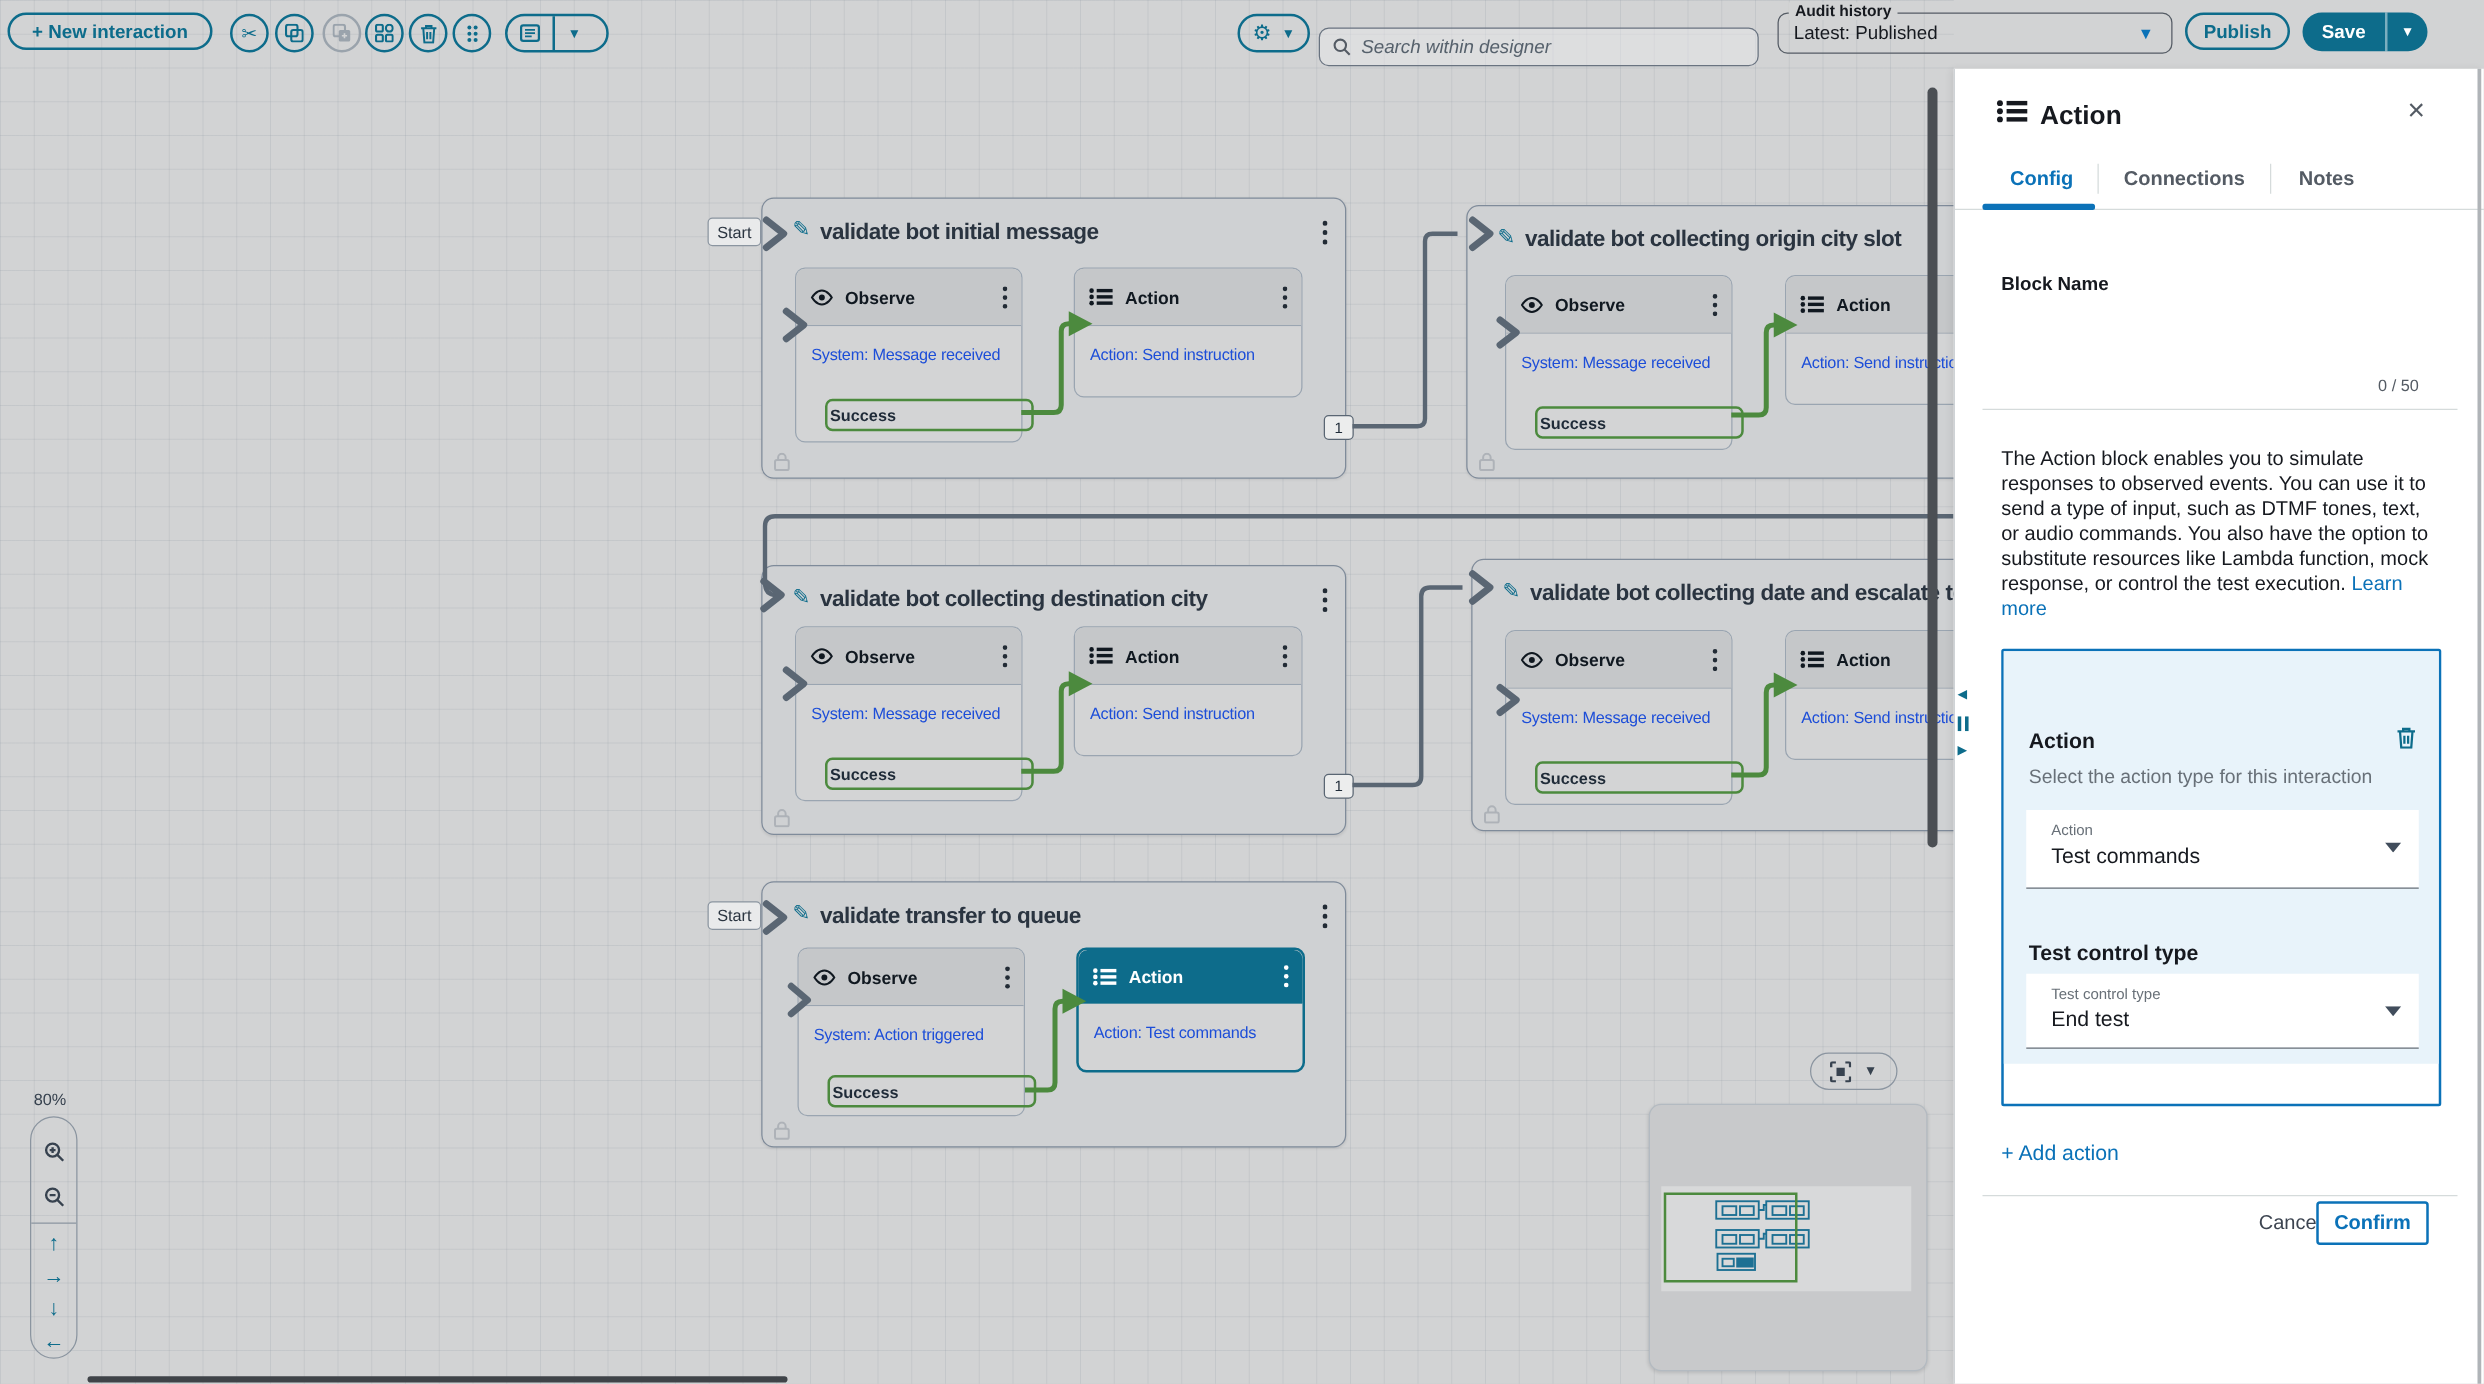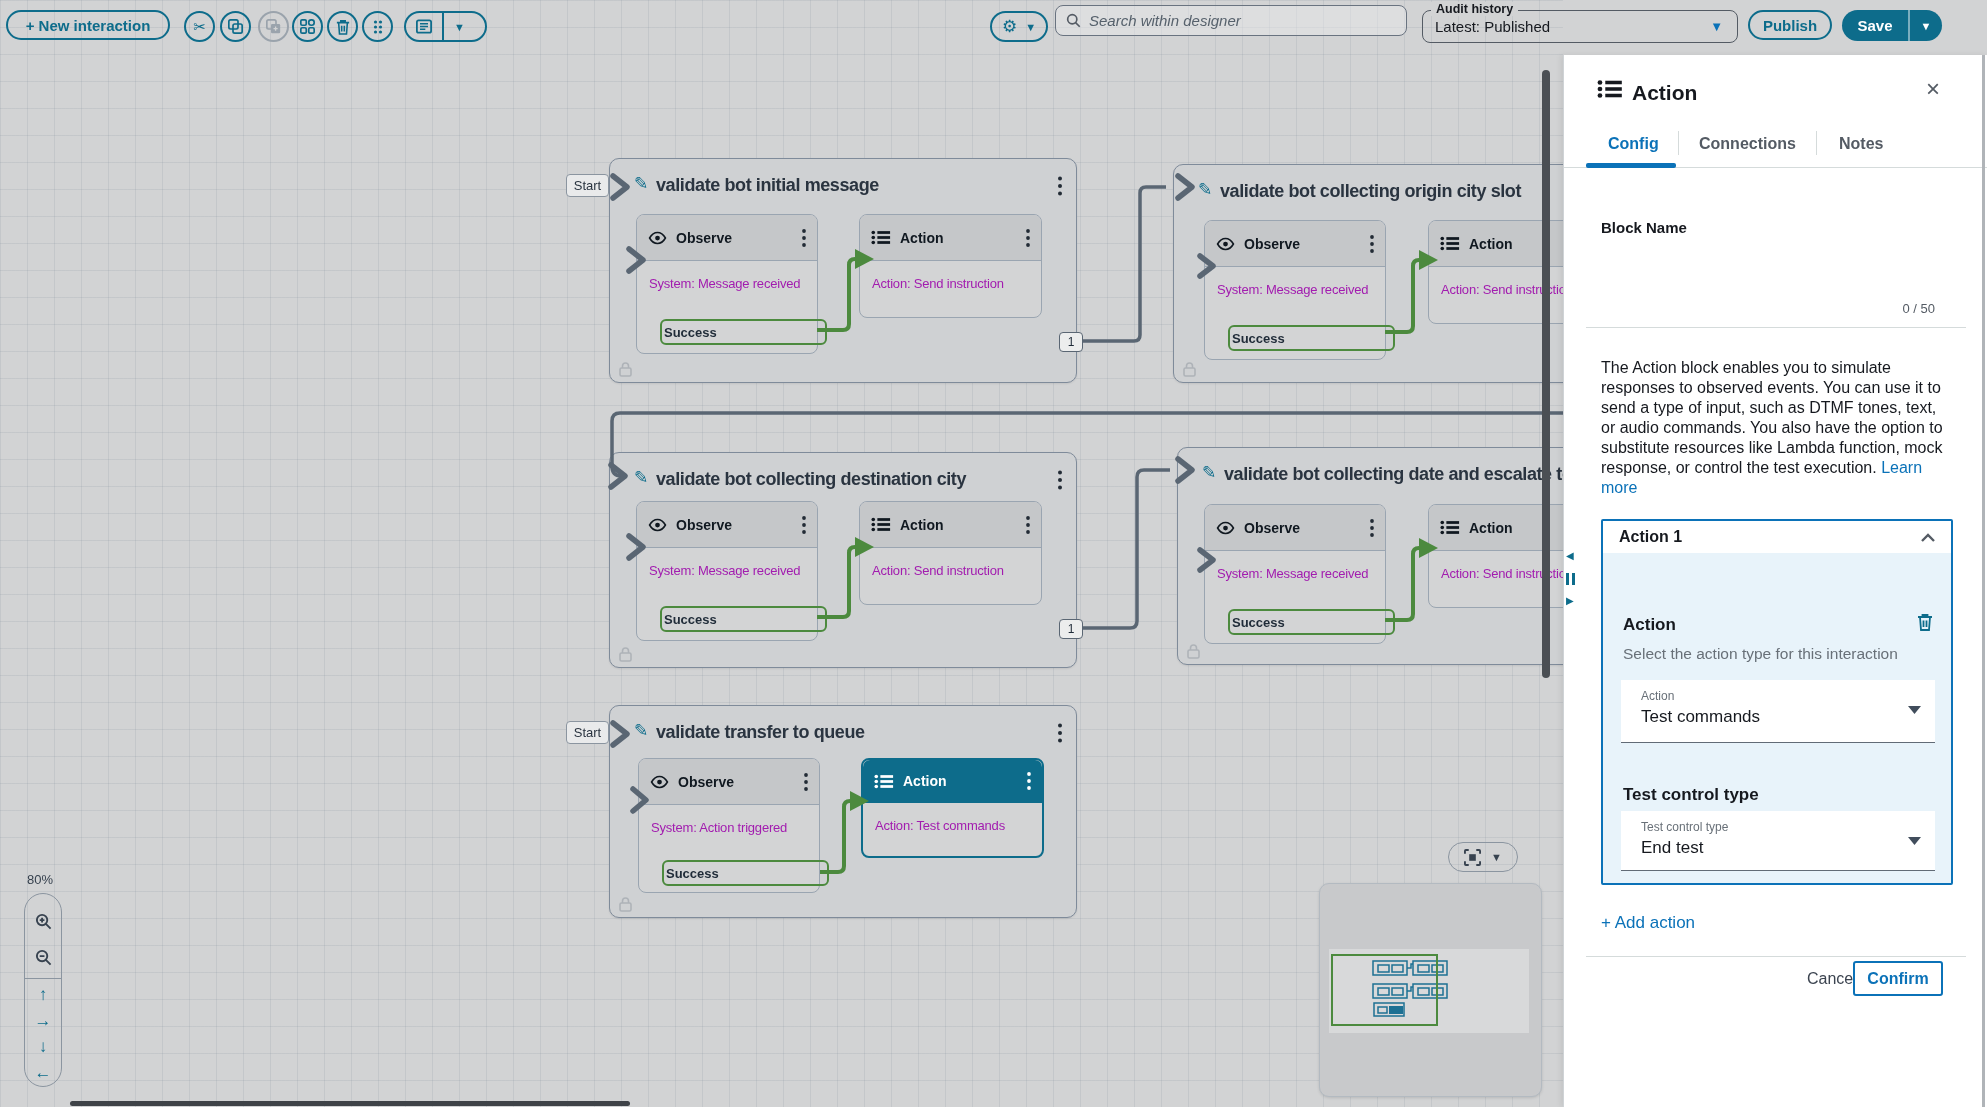--- a/index.html
+++ b/index.html
@@ -24,21 +24,21 @@
   .kebab{color:#222b35;line-height:0;}
   .kebab-block{position:absolute;right:14px;top:17px;}
   .start-tag{position:absolute;left:-44px;top:15px;width:43px;height:23px;background:#e9eaeb;
     border:1px solid #8b95a0;border-radius:4px;font-size:13px;color:#2a3440;
     display:flex;align-items:center;justify-content:center;}
   .card{position:absolute;background:var(--card);border:1px solid var(--border-gray);border-radius:8px;}
   .card-head{height:46px;display:flex;align-items:center;gap:9px;padding:0 11px;
     background:var(--cardhead);border-bottom:1px solid var(--border-gray);
     border-radius:7px 7px 0 0;font-size:14px;font-weight:bold;color:#101820;}
   .card-head .spacer{flex:1;}
-  .card-body{padding:15px 12px;font-size:13px;letter-spacing:-.2px;color:#a21caf;}
+  .card-body{padding:15px 12px;font-size:13px;letter-spacing:-.2px;color:#1d4ed8;}
   .obs{left:26px;top:55px;width:182px;height:140px;}
   .act{left:249px;top:55px;width:183px;height:104px;}
   .act.selected{border:2px solid var(--teal);}
   .act.selected .card-head{background:var(--teal);color:#fff;border-bottom-color:var(--teal);}
   .act.selected .card-head .kebab{color:#fff;}
   .success{position:absolute;left:23px;top:104px;width:167px;height:26px;border:2px solid var(--green);
     border-radius:6px;font-size:13px;color:#1f2b38;display:flex;align-items:center;padding-left:2px;font-weight:bold;}
   .conn-badge{position:absolute;left:449px;top:173px;width:24px;height:20px;background:#eceded;
     border:1.5px solid var(--slate);border-radius:4px;font-size:12px;color:#1f2b38;
     display:flex;align-items:center;justify-content:center;z-index:4;}
@@ -48,21 +48,21 @@
   .pill-btn{position:absolute;top:10px;height:30px;border:2px solid var(--teal);border-radius:16px;
     color:var(--teal);font-weight:bold;font-size:15px;display:flex;align-items:center;
     justify-content:center;gap:7px;background:transparent;cursor:pointer;}
   .circ{position:absolute;top:11px;width:31px;height:31px;border-radius:50%;border:2px solid var(--teal);
     color:var(--teal);display:flex;align-items:center;justify-content:center;background:transparent;cursor:pointer;}
   .circ.disabled{border-color:#9aa3ac;color:#9aa3ac;}
   .split-pill{position:absolute;top:11px;height:31px;border:2px solid var(--teal);border-radius:16px;
     display:flex;align-items:center;color:var(--teal);}
   .split-pill .sect{display:flex;align-items:center;justify-content:center;height:100%;padding:0 10px;}
   .split-pill .div{width:2px;height:100%;background:var(--teal);}
-  .searchbox{position:absolute;left:1055px;top:5px;width:352px;height:31px;border:1.5px solid #697380;
+  .searchbox{position:absolute;left:1055px;top:22px;width:352px;height:31px;border:1.5px solid #697380;
     border-radius:8px;display:flex;align-items:center;padding:0 10px;gap:8px;background:rgba(235,236,237,.45);justify-content:flex-end;}
   .searchbox input{border:none;outline:none;background:transparent;font-style:italic;font-size:15px;
     color:#3c4450;width:100%;}
   .searchbox input::placeholder{color:#56616c;opacity:1;}
   .audit{position:absolute;left:1422px;top:10px;width:316px;height:33px;border:1.5px solid #545b64;
     border-radius:8px;}
   .audit .legend{position:absolute;top:-9px;left:8px;background:var(--canvas);padding:0 5px;
     font-size:12.5px;font-weight:bold;color:var(--dark);}
   .audit .val{position:absolute;left:12px;top:7px;font-size:15px;color:var(--dark);}
   .audit .caret{position:absolute;right:14px;top:8px;color:var(--blue);font-size:13px;}
@@ -676,29 +676,20 @@
   <span class="fld-label">Block Name</span>
   <span class="counter">0 / 50</span>
   <div class="pdiv" style="top:272px;"></div>
 
   <div class="desc">
     <span>The Action block enables you to simulate responses to observed events. You can use it to send a type of input, such as DTMF tones, text, or audio commands. You also have the option to substitute resources like Lambda function, mock response, or control the test execution.</span>
     <a href="#">Learn more</a>
   </div>
 
   <div class="accordion">
-    <div class="acc-head">
-      <span>Action 1</span>
-      <span style="flex:1;"></span>
-      <span>
-          <svg width="14" height="9" viewBox="0 0 14 9">
-            <polyline points="1,8 7,2 13,8" fill="none" stroke="#545b64" stroke-width="2.4"></polyline>
-          </svg>
-        </span>
-    </div>
     <div class="acc-body">
       <span class="acc-sec-title" style="top:62px;">Action</span>
       <span class="abs" style="right:18px;top:60px;color:var(--teal);">
           <svg width="16" height="18" viewBox="0 0 16 18">
             <path d="M1 4h14M5.5 4V2h5v2M3 4l1 13h8l1-13M6.5 7.5v6.5M9.5 7.5v6.5" stroke="currentColor" stroke-width="1.8" fill="none"></path>
           </svg>
         </span>
       <span class="acc-helper">Select the action type for this interaction</span>
       <div class="sel" style="top:127px;height:63px;">
         <span class="lab">Action</span>

